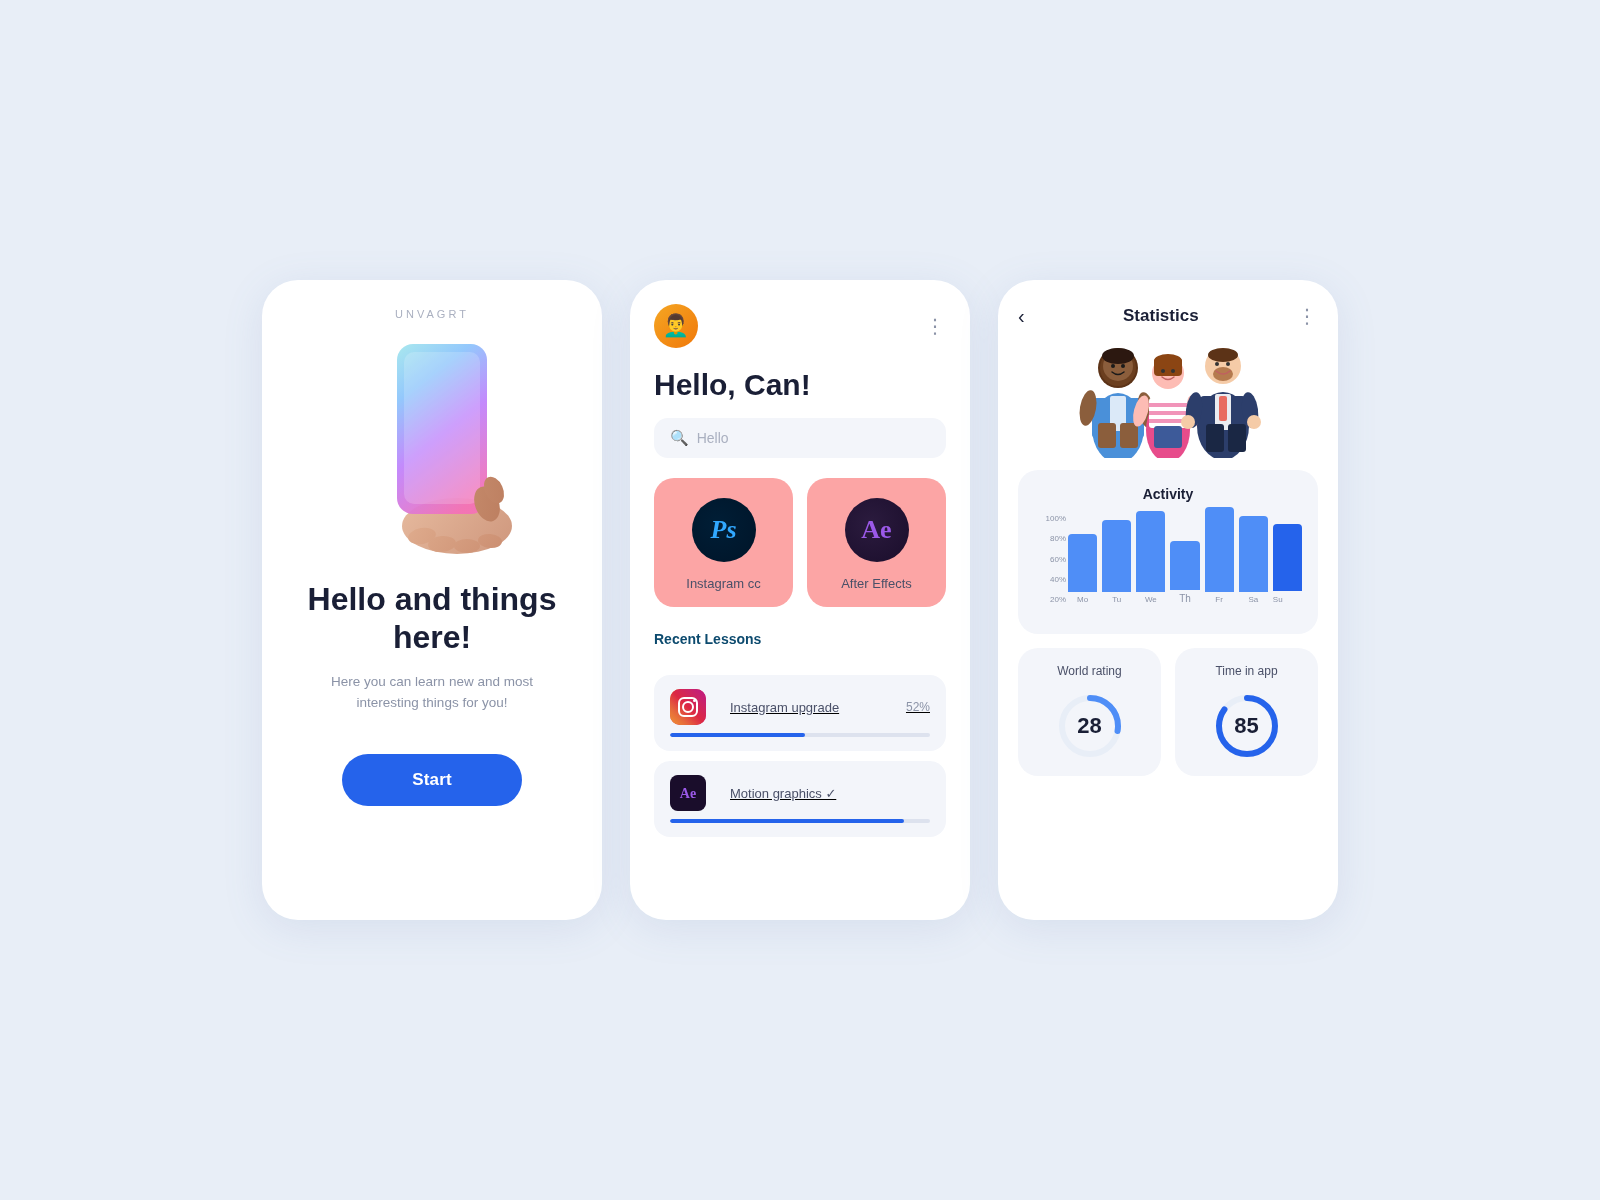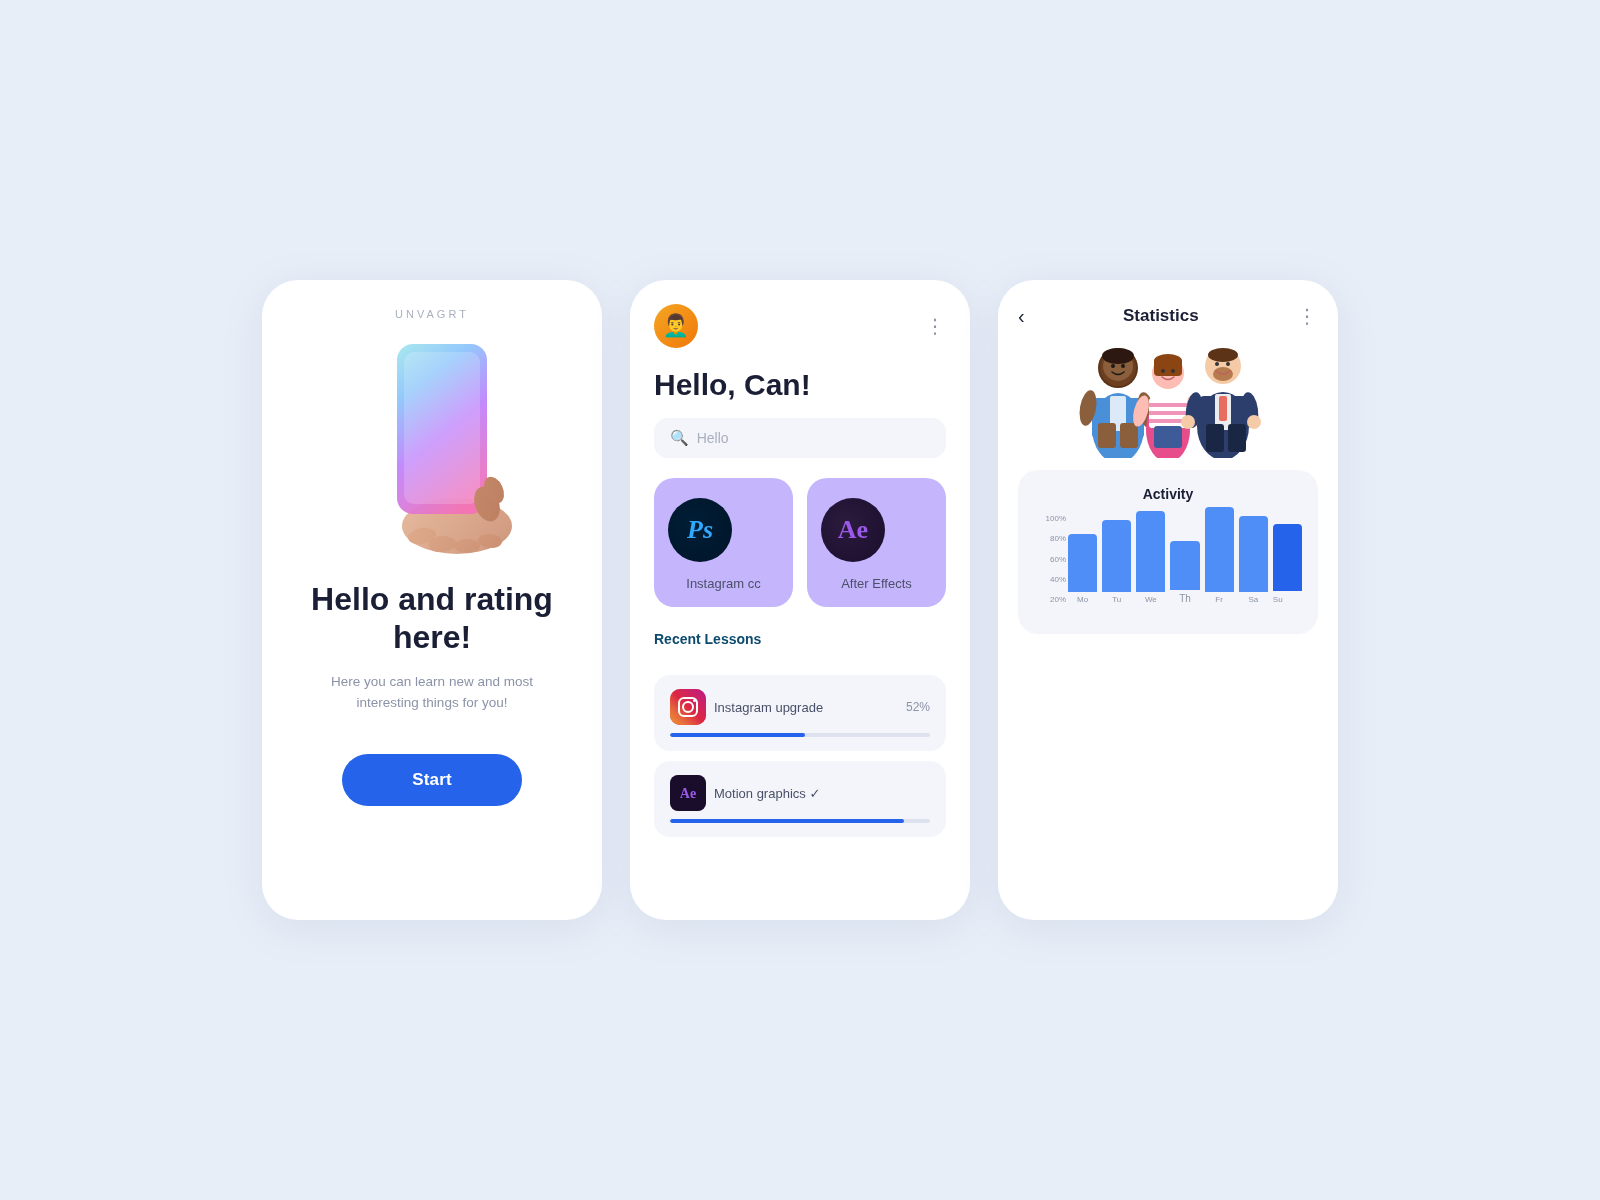--- a/index.html
+++ b/index.html
@@ -134,25 +134,26 @@
       color: #aab0c0;
       font-size: 14px;
     }
     .courses-row {
       display: flex;
       gap: 14px;
       margin-bottom: 24px;
     }
     .course-card {
       flex: 1;
-      background: #c4b5fd;
+      background: #fca5a5;
       border-radius: 20px;
       padding: 20px 14px 16px;
       display: flex;
       flex-direction: column;
+      align-items: center;
       gap: 14px;
     }
     .course-icon {
       width: 64px;
       height: 64px;
       border-radius: 50%;
       display: flex;
       align-items: center;
       justify-content: center;
       font-size: 26px;
@@ -183,22 +184,23 @@
     }
     .lesson-card {
       background: #f3f5fa;
       border-radius: 16px;
       padding: 14px 16px;
       margin-bottom: 10px;
     }
     .lesson-row {
       display: flex;
       align-items: center;
-      gap: 8px;
+      gap: 24px;
       margin-bottom: 8px;
+      text-decoration: underline;
     }
     .lesson-icon {
       width: 36px;
       height: 36px;
       border-radius: 10px;
       display: flex;
       align-items: center;
       justify-content: center;
       font-size: 18px;
       font-weight: 700;
@@ -364,21 +366,21 @@
 
         <rect x="75" y="18" width="90" height="170" rx="16" fill="url(#phoneGrad)" opacity="0.95"></rect>
 
         <rect x="82" y="26" width="76" height="152" rx="10" fill="rgba(255,255,255,0.18)"></rect>
 
         <ellipse cx="165" cy="178" rx="12" ry="18" fill="url(#hand2Grad)" transform="rotate(-20,165,178)"></ellipse>
         <ellipse cx="172" cy="164" rx="9" ry="14" fill="url(#hand2Grad)" transform="rotate(-25,172,164)"></ellipse>
       </svg>
     </div>
 
-    <h1 class="welcome-title">Hello and rating here!</h1>
+    <h1 class="welcome-title">Hello and things here!</h1>
     <p class="welcome-sub">Here you can learn new and most interesting things for you!</p>
     <button class="start-btn">Start</button>
   </div>
 
   <div class="phone-card screen2">
     <div class="screen2-header">
       <div class="avatar-circle">
         <span class="avatar-emoji">👨‍🦱</span>
       </div>
       <div class="menu-dots">⋮</div>
@@ -591,15 +593,39 @@
           </div>
 
           <div style="display:flex;flex-direction:column;align-items:flex-start;gap:4px;flex:1;">
             <div style="width:100%;height:67px;background:#2563eb;border-radius:4px 4px 0 0;"></div>
             <span style="font-size:8px;color:#8b93a7">Su</span>
           </div>
         </div>
       </div>
     </div>
 
+    <div class="stats-row">
+
+      <div class="stat-card">
+        <span class="stat-label">World rating</span>
+        <div class="circular-progress">
+          <svg width="72" height="72" viewBox="0 0 72 72">
+            <circle cx="36" cy="36" r="28" stroke="#e8eef7" stroke-width="6" fill="none"></circle>
+            <circle cx="36" cy="36" r="28" stroke="#4f8ef7" stroke-width="6" fill="none" stroke-dasharray="175.9" stroke-dashoffset="127" stroke-linecap="round"></circle>
+          </svg>
+          <span class="circular-value">28</span>
+        </div>
+      </div>
+
+      <div class="stat-card">
+        <span class="stat-label">Time in app</span>
+        <div class="circular-progress">
+          <svg width="72" height="72" viewBox="0 0 72 72">
+            <circle cx="36" cy="36" r="28" stroke="#e8eef7" stroke-width="6" fill="none"></circle>
+            <circle cx="36" cy="36" r="28" stroke="#2563eb" stroke-width="6" fill="none" stroke-dasharray="175.9" stroke-dashoffset="26.4" stroke-linecap="round"></circle>
+          </svg>
+          <span class="circular-value">85</span>
+        </div>
+      </div>
+    </div>
   </div>
 
 </div>
 
 </body></html>

